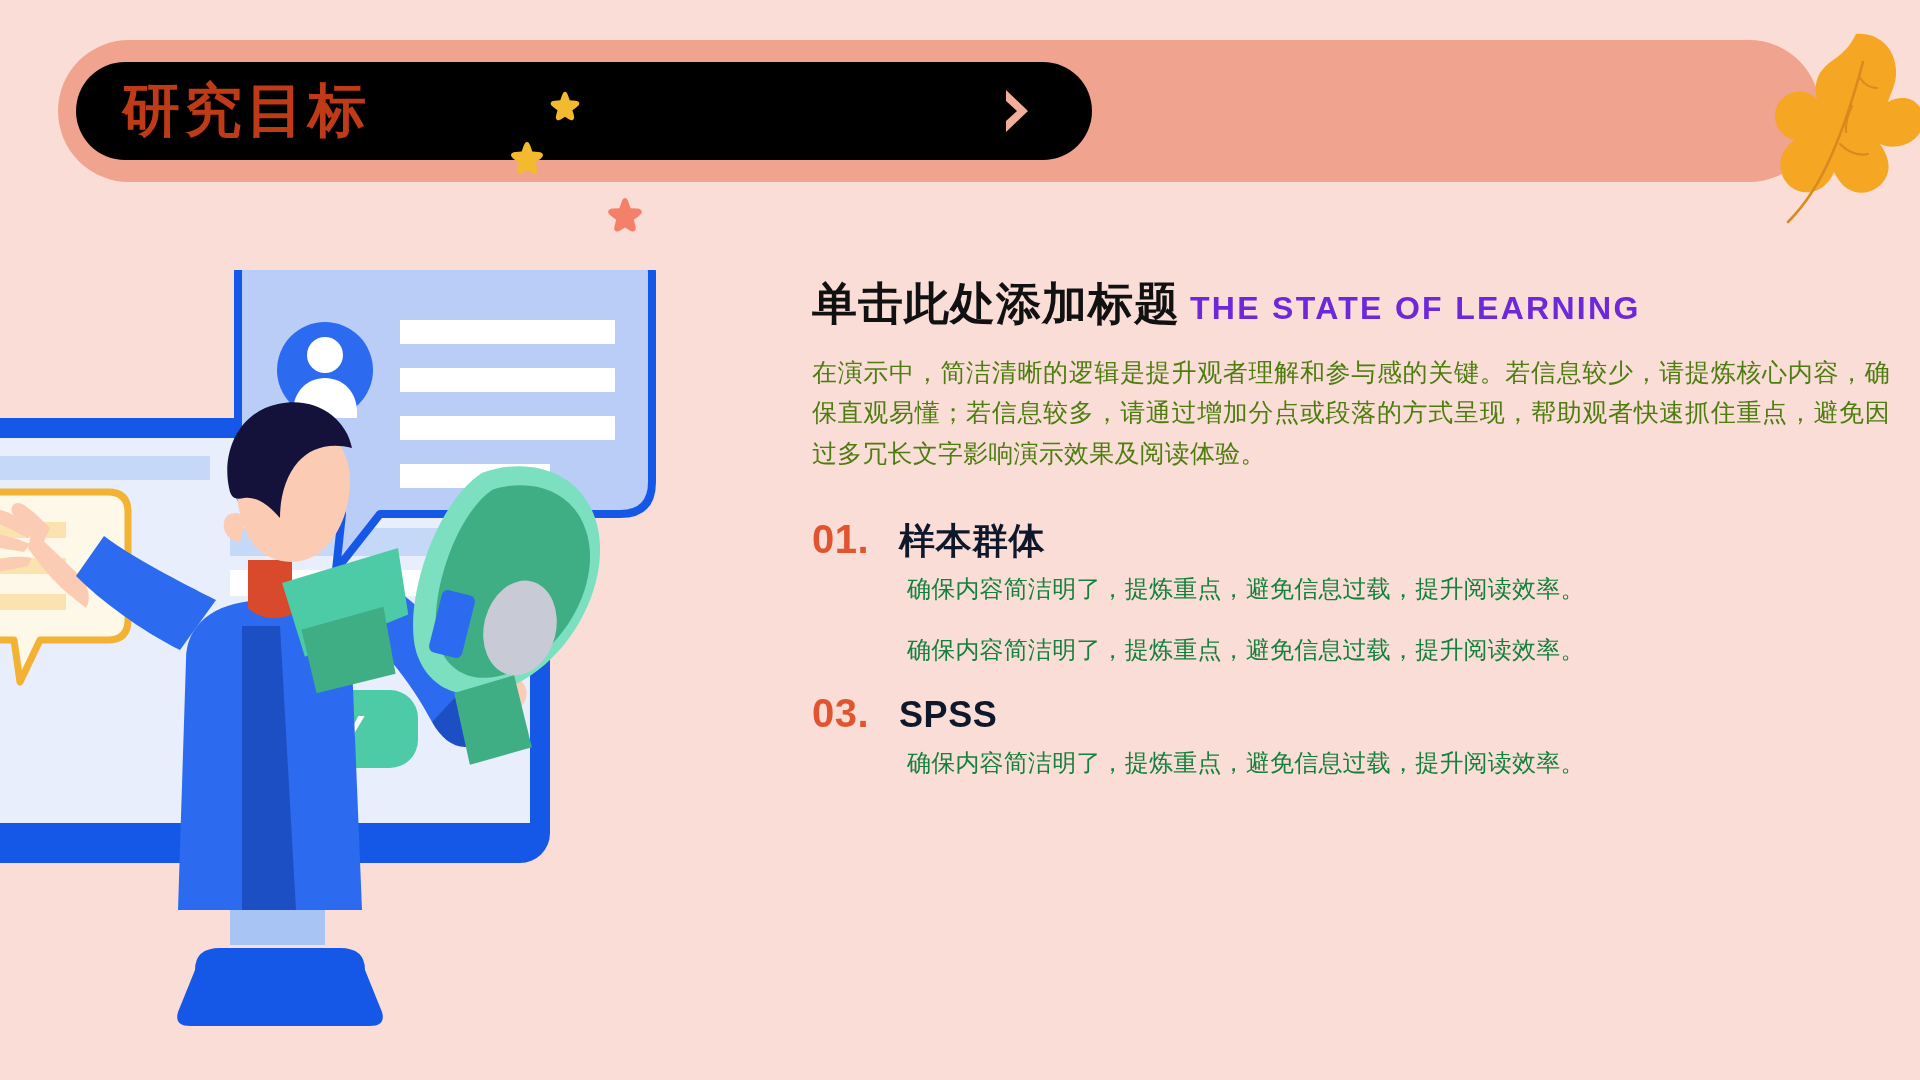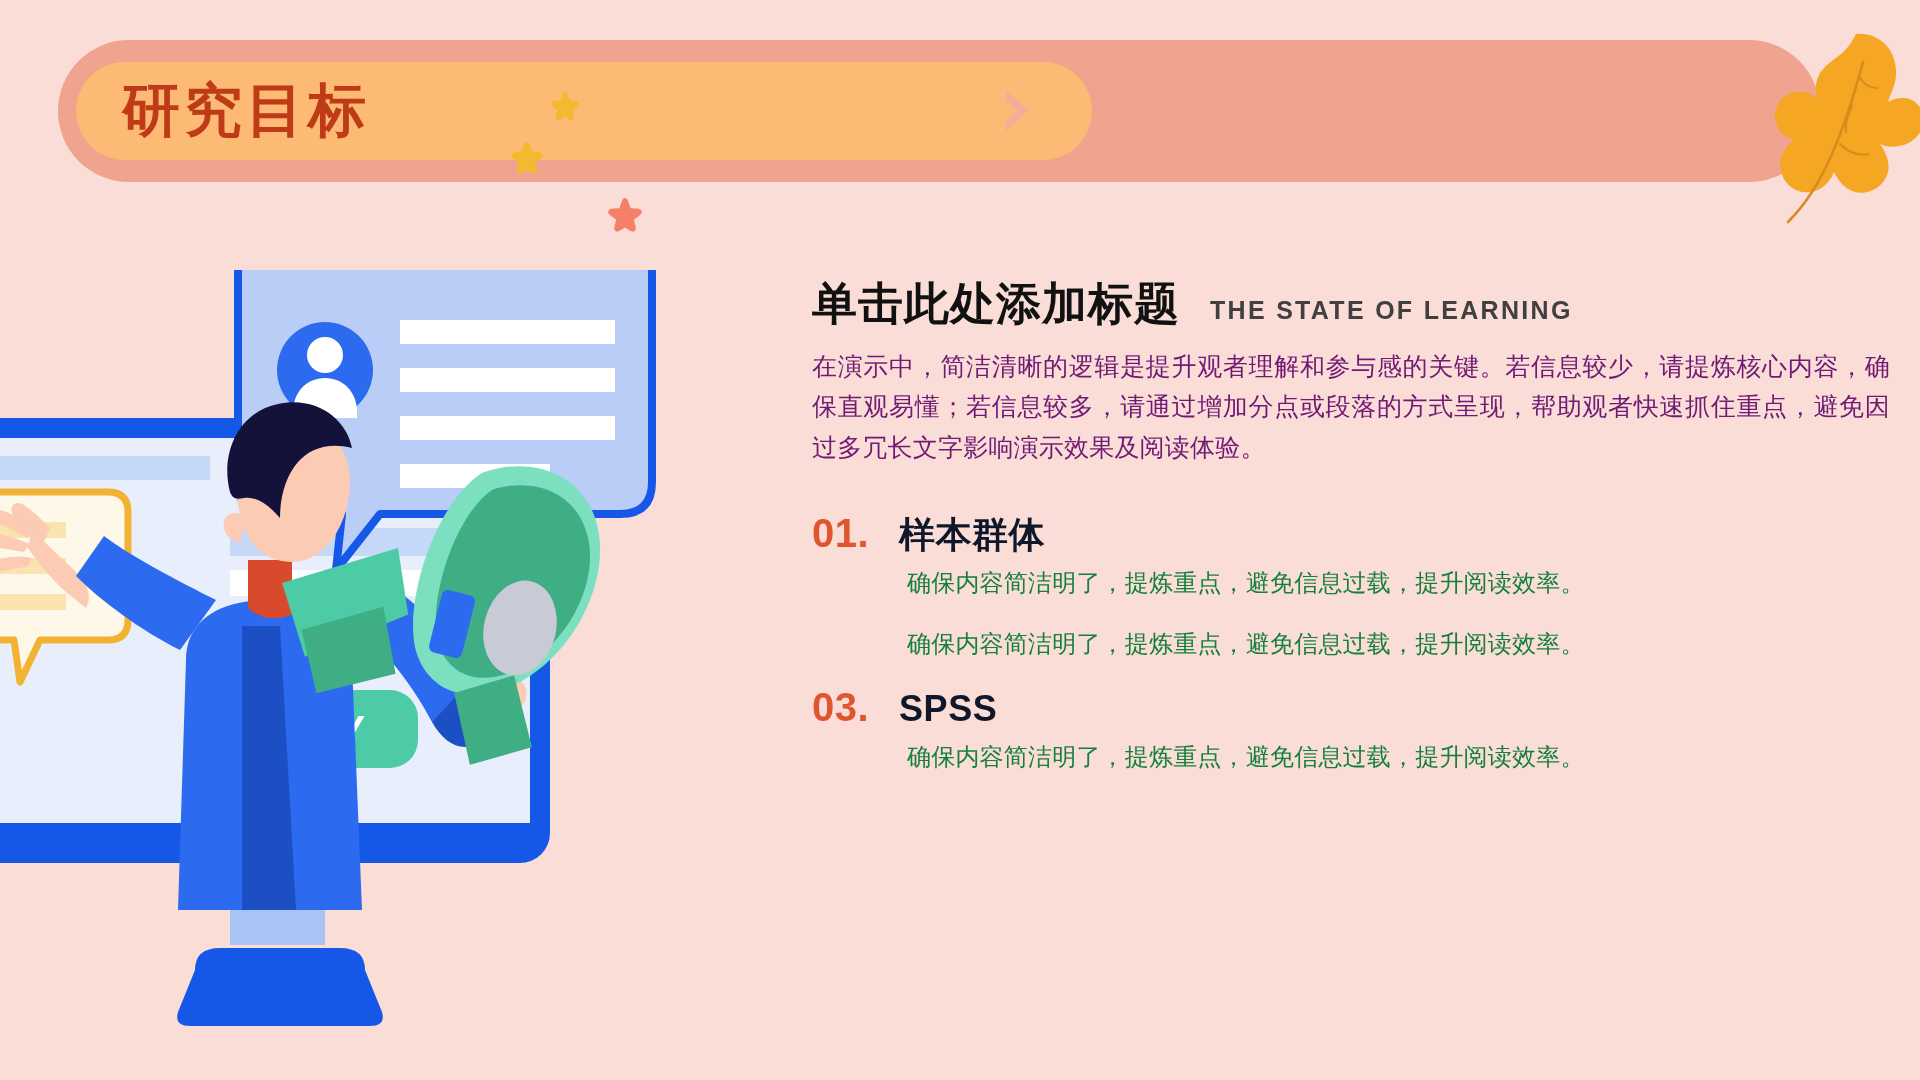--- a/index.html
+++ b/index.html
@@ -33,21 +33,21 @@
     height: 142px;
     background: #F0A38E;
     border-radius: 71px;
   }
   .banner-inner {
     position: absolute;
     left: 76px;
     top: 62px;
     width: 1016px;
     height: 98px;
-    background: #fdba74;
+    background: #000000;
     border-radius: 49px;
     display: flex;
     align-items: center;
   }
   .banner-title {
     position: absolute;
     left: 46px;
     top: 50%;
     transform: translateY(-52%);
     font-size: 58px;
@@ -98,42 +98,42 @@
   
   .content {
     position: absolute;
     left: 812px;
     top: 278px;
     width: 1090px;
   }
   .heading-row {
     display: flex;
     align-items: baseline;
-    gap: 30px;
+    gap: 10px;
     white-space: nowrap;
   }
   .heading-cn {
     font-size: 45px;
     font-weight: 700;
     color: #111111;
     letter-spacing: 1px;
     line-height: 1.15;
   }
   .heading-en {
-    font-size: 25px;
-    font-weight: 700;
-    color: #404040;
+    font-size: 32px;
+    font-weight: 700;
+    color: #6d28d9;
     letter-spacing: 2.3px;
   }
   .paragraph {
-    margin-top: 16px;
+    margin-top: 22px;
     width: 1078px;
     font-size: 25px;
     line-height: 1.62;
-    color: #701a75;
+    color: #4d7c0f;
     text-align: justify;
     letter-spacing: 0.2px;
   }
 
   .list {
     margin-top: 46px;
   }
   .list-item {
     margin-bottom: 26px;
   }

